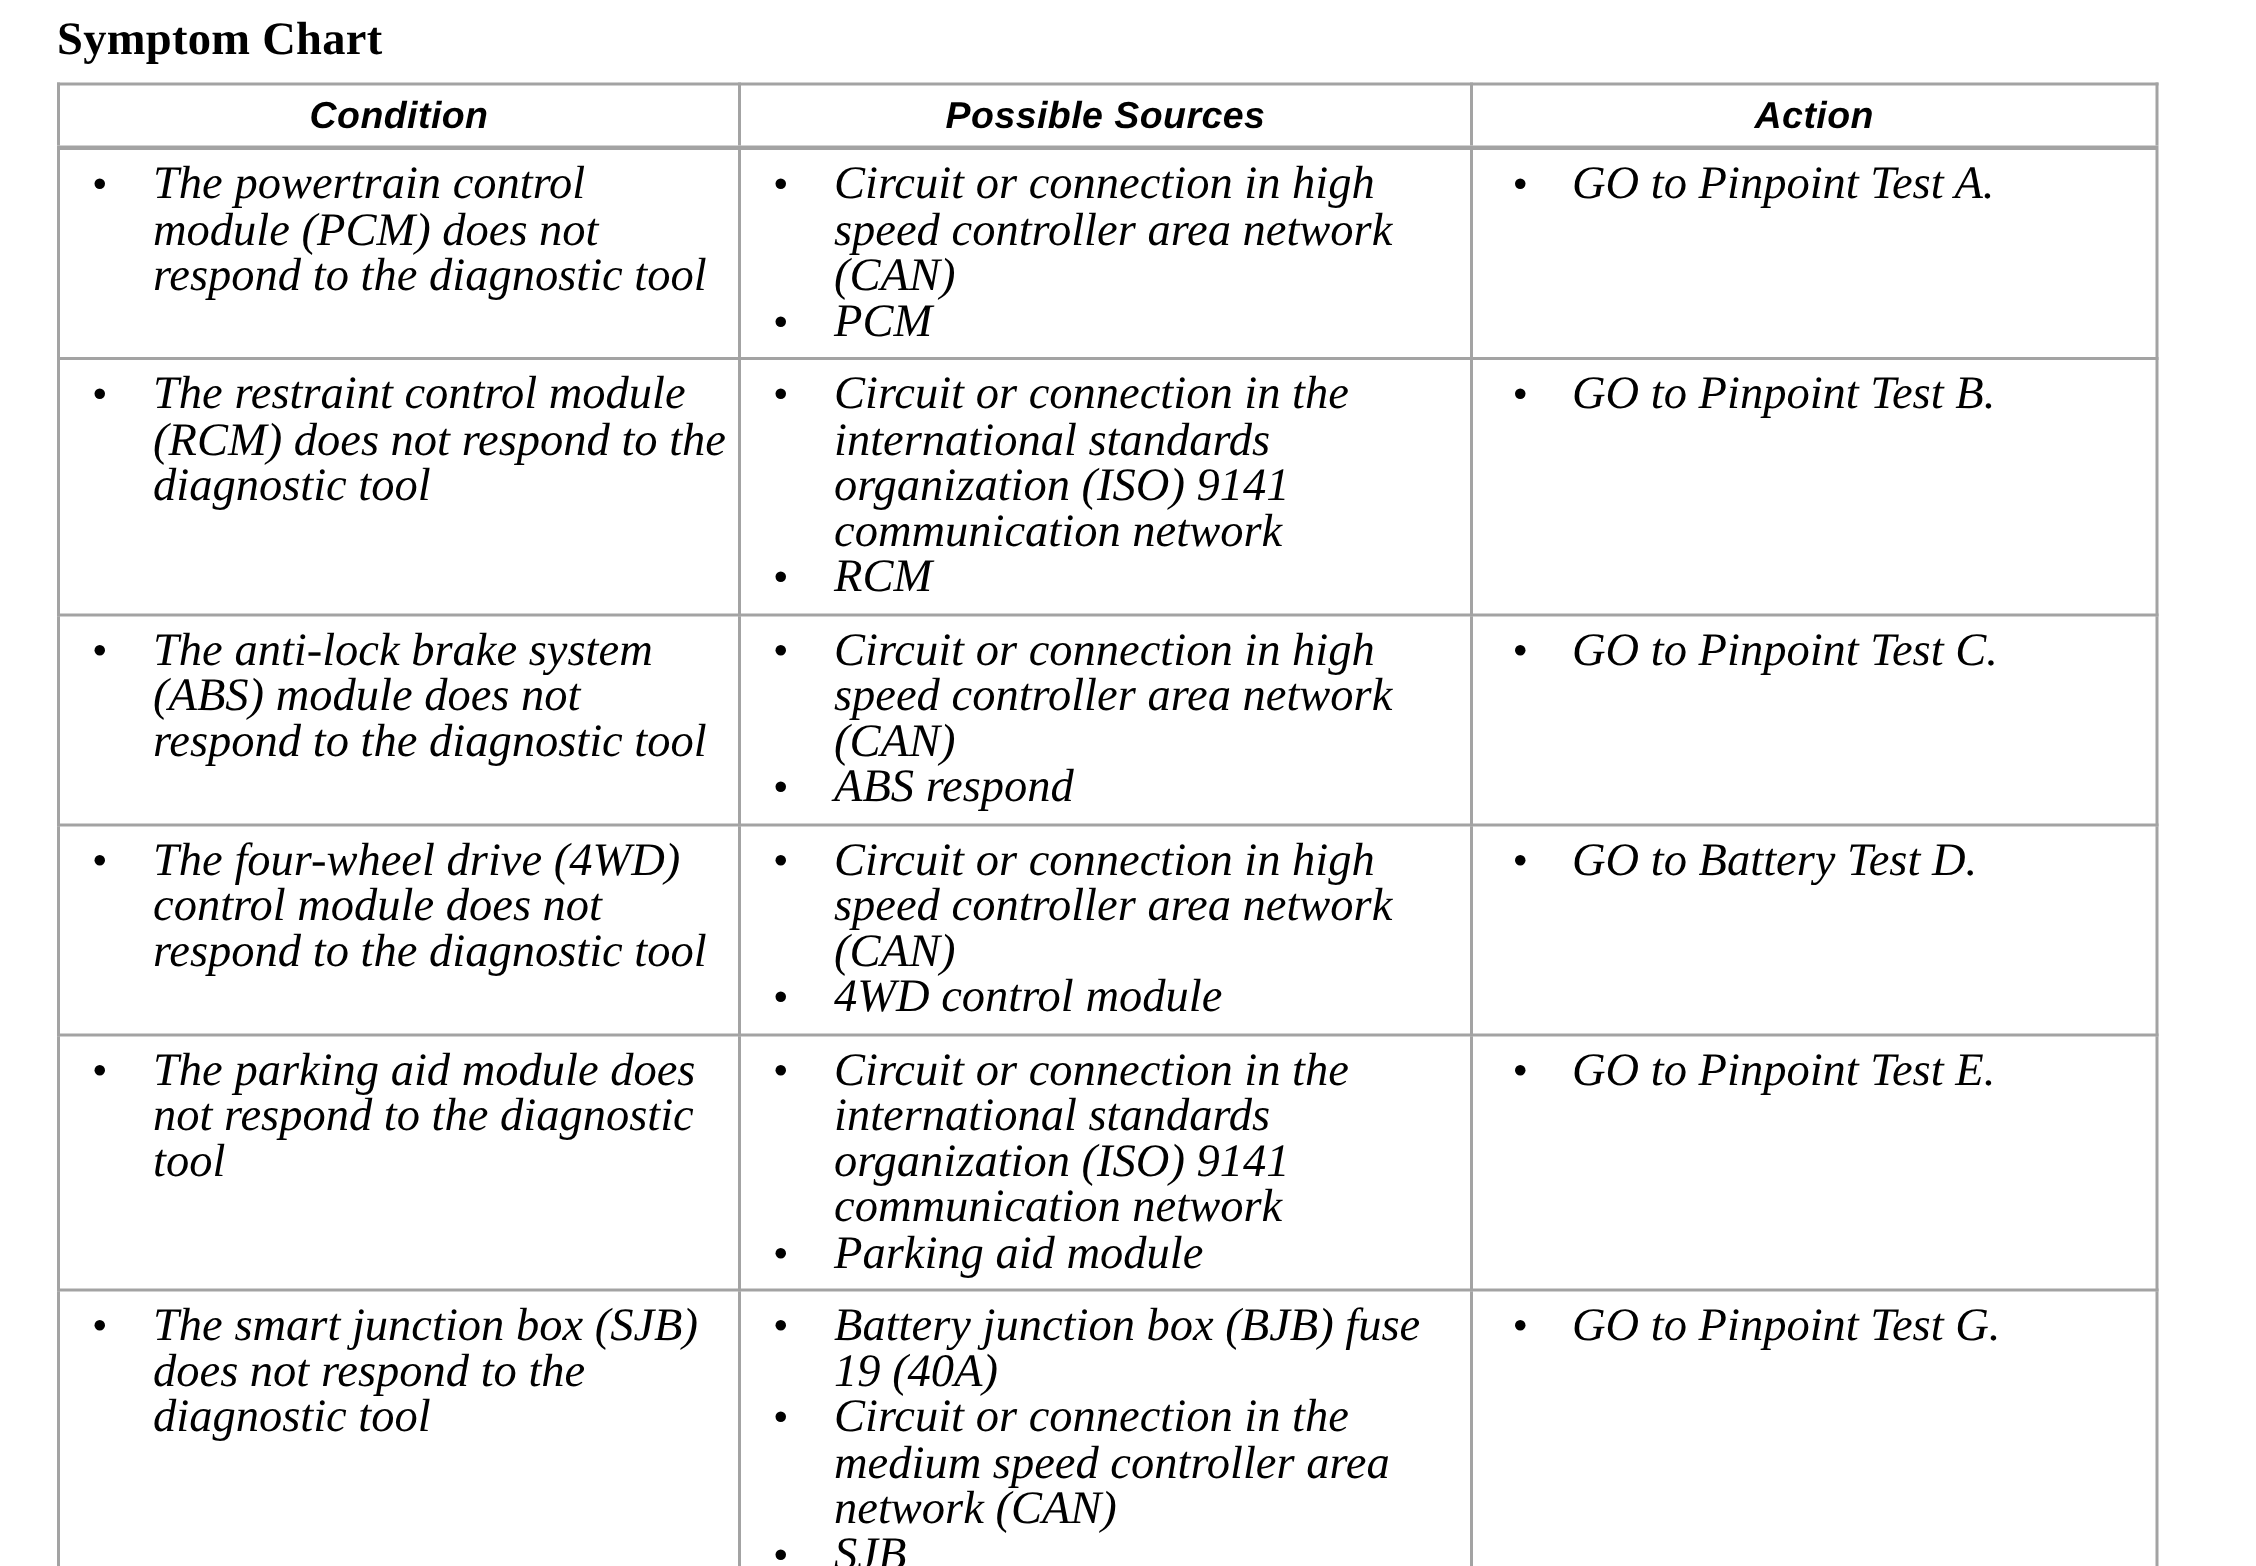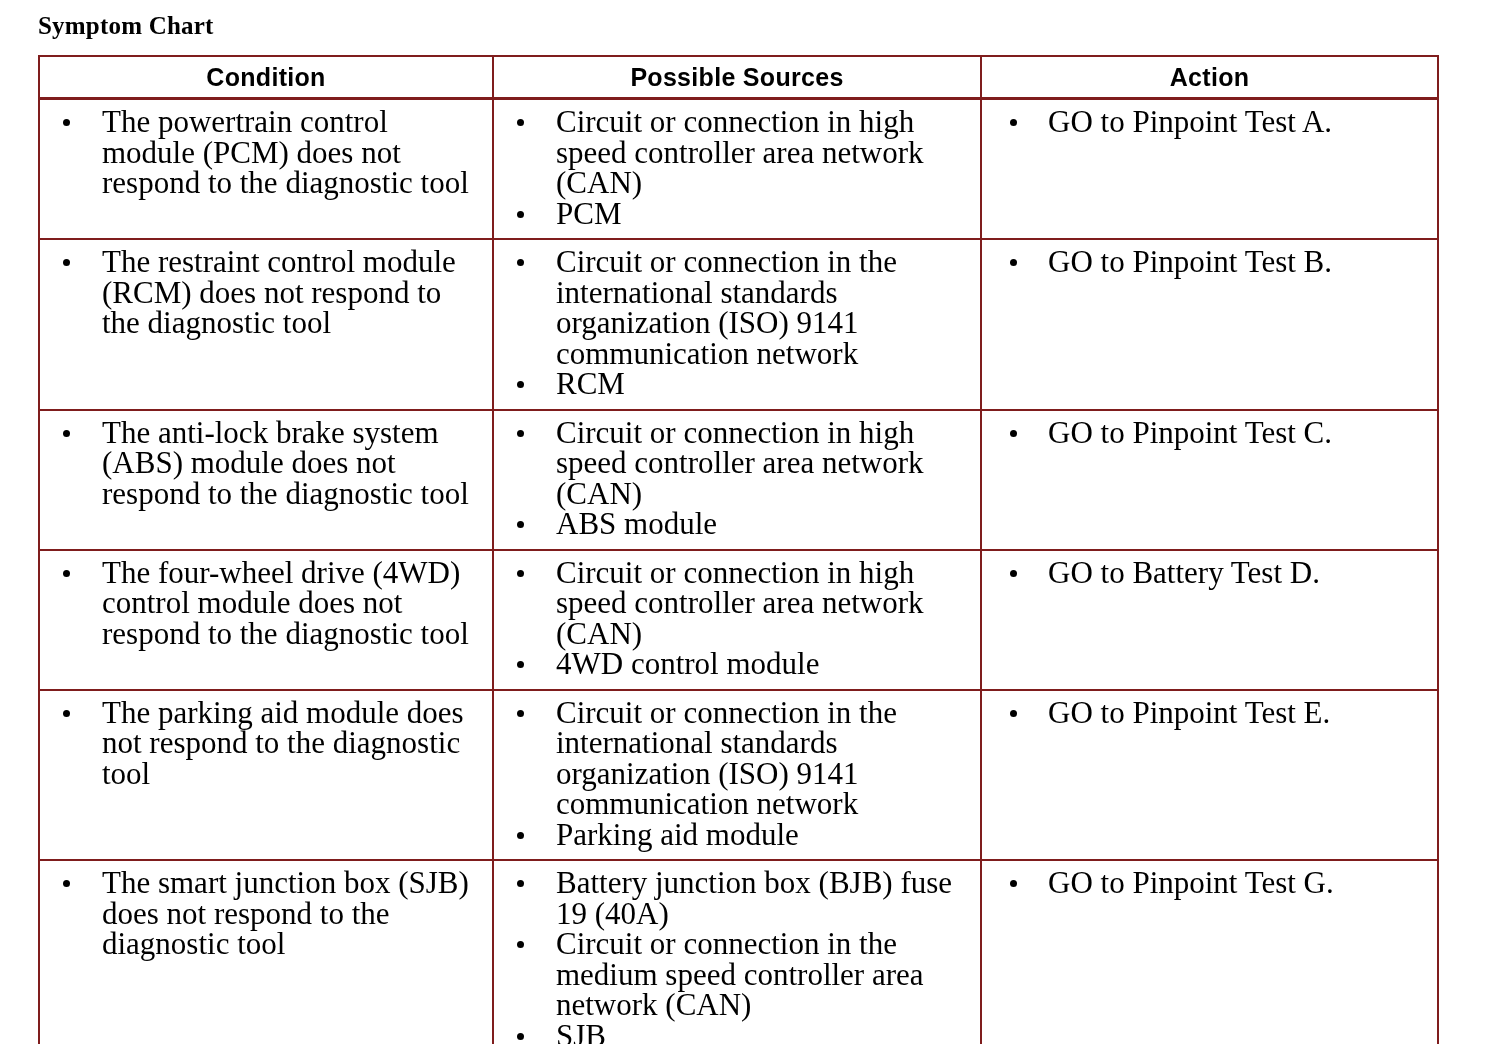--- a/index.html
+++ b/index.html
@@ -19,42 +19,43 @@
     width: 1504px;
     height: 1044px;
     background: #ffffff;
   }
   #chart-title {
     position: absolute;
     left: 38px;
     top: 11px;
     font-family: "Liberation Serif", "DejaVu Serif", serif;
     font-weight: bold;
-    font-size: 25px;
+    font-size: 31px;
     line-height: 30px;
     letter-spacing: 0.2px;
     white-space: nowrap;
   }
   #symptom-table {
     position: absolute;
     left: 38px;
     top: 55px;
     width: 1399px;
     border-collapse: collapse;
     table-layout: fixed;
   }
   #symptom-table col.c-condition { width: 454px; }
   #symptom-table col.c-sources   { width: 488px; }
   #symptom-table col.c-action    { width: 457px; }
 
   #symptom-table th,
   #symptom-table td {
-    border: 2px solid #7f1d1d;
+    border: 2px solid #a3a3a3;
     vertical-align: top;
     padding: 0;
+    font-style: italic;
   }
   #symptom-table thead th {
     height: 40px;
     border-bottom-width: 3px;
     text-align: center;
     vertical-align: middle;
     font-family: "Liberation Sans", "DejaVu Sans", sans-serif;
     font-weight: bold;
     font-size: 25px;
     letter-spacing: 0.3px;
@@ -153,21 +154,21 @@
         </tr>
         <tr data-row="2">
           <td>
             <ul class="bullets">
               <li><span class="bullet-dot"></span><span>The anti-lock brake system (ABS) module does not respond to the diagnostic tool</span></li>
             </ul>
           </td>
           <td>
             <ul class="bullets">
               <li><span class="bullet-dot"></span><span>Circuit or connection in high speed controller area network (CAN)</span></li>
-              <li><span class="bullet-dot"></span><span>ABS module</span></li>
+              <li><span class="bullet-dot"></span><span>ABS respond</span></li>
             </ul>
           </td>
           <td>
             <ul class="bullets action">
               <li><span class="bullet-dot"></span><span>GO to Pinpoint Test C.</span></li>
             </ul>
           </td>
         </tr>
         <tr data-row="3">
           <td>

